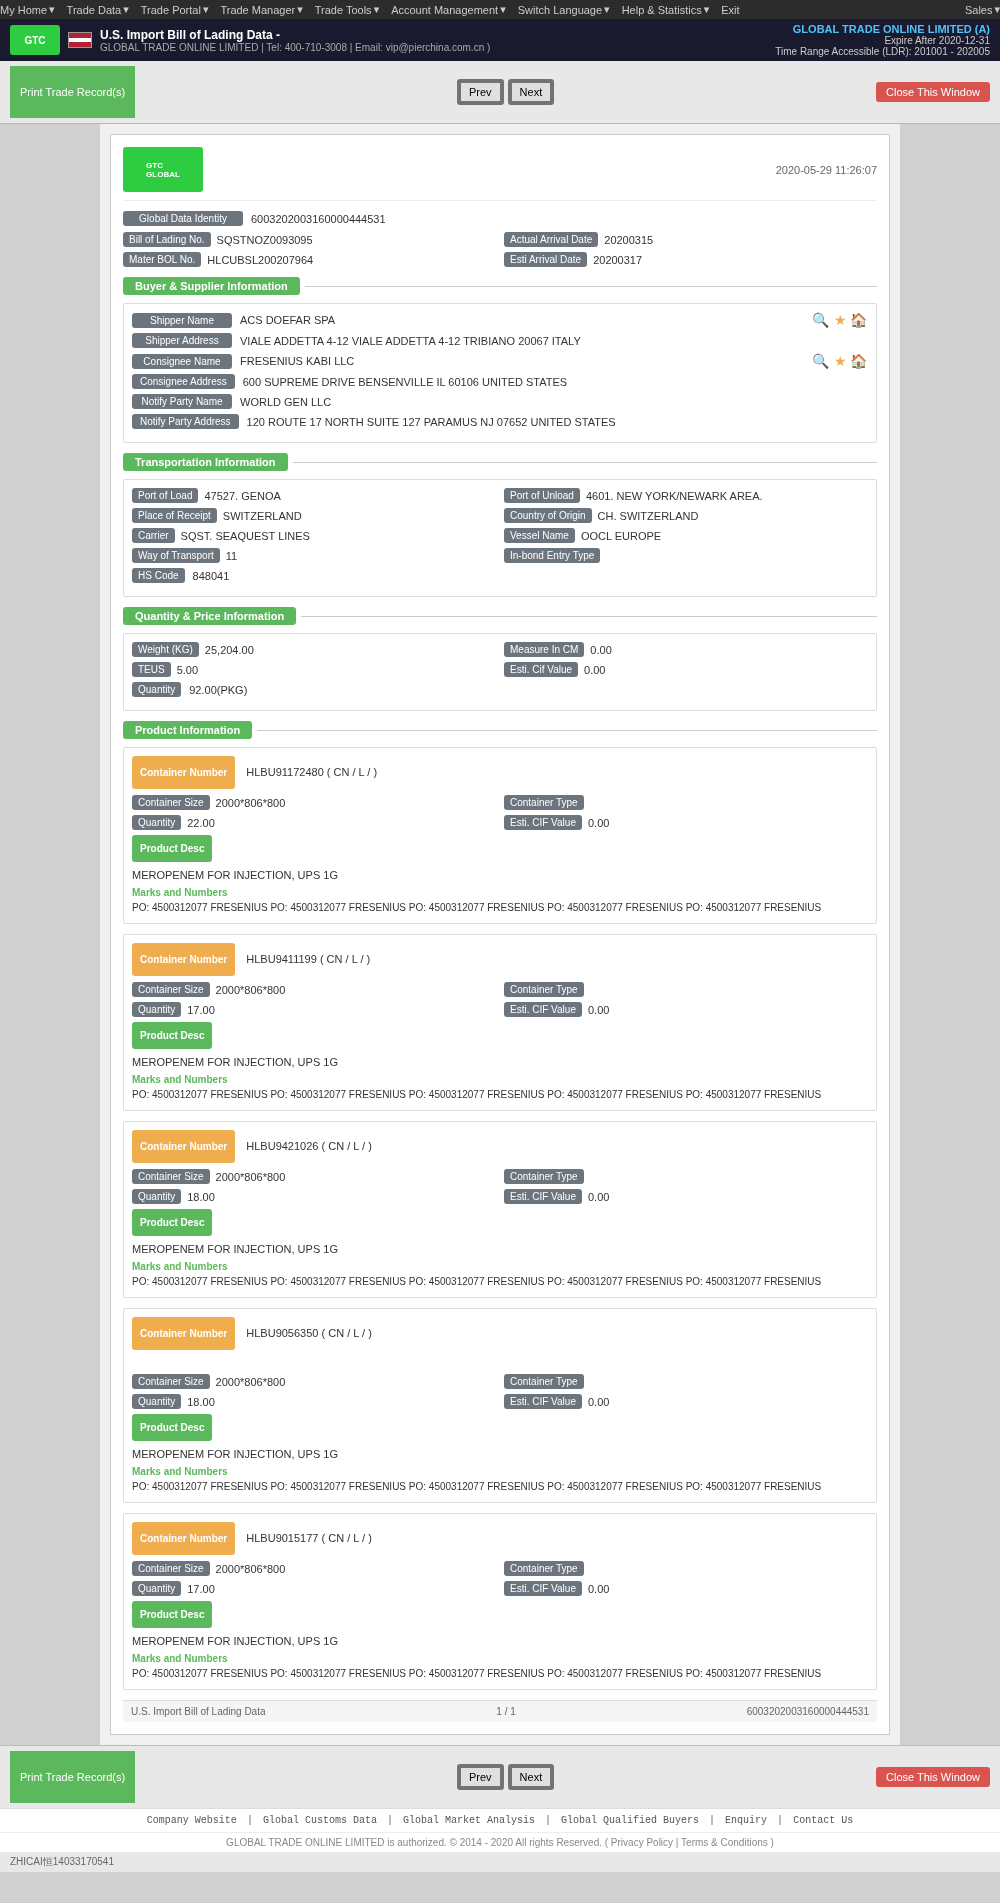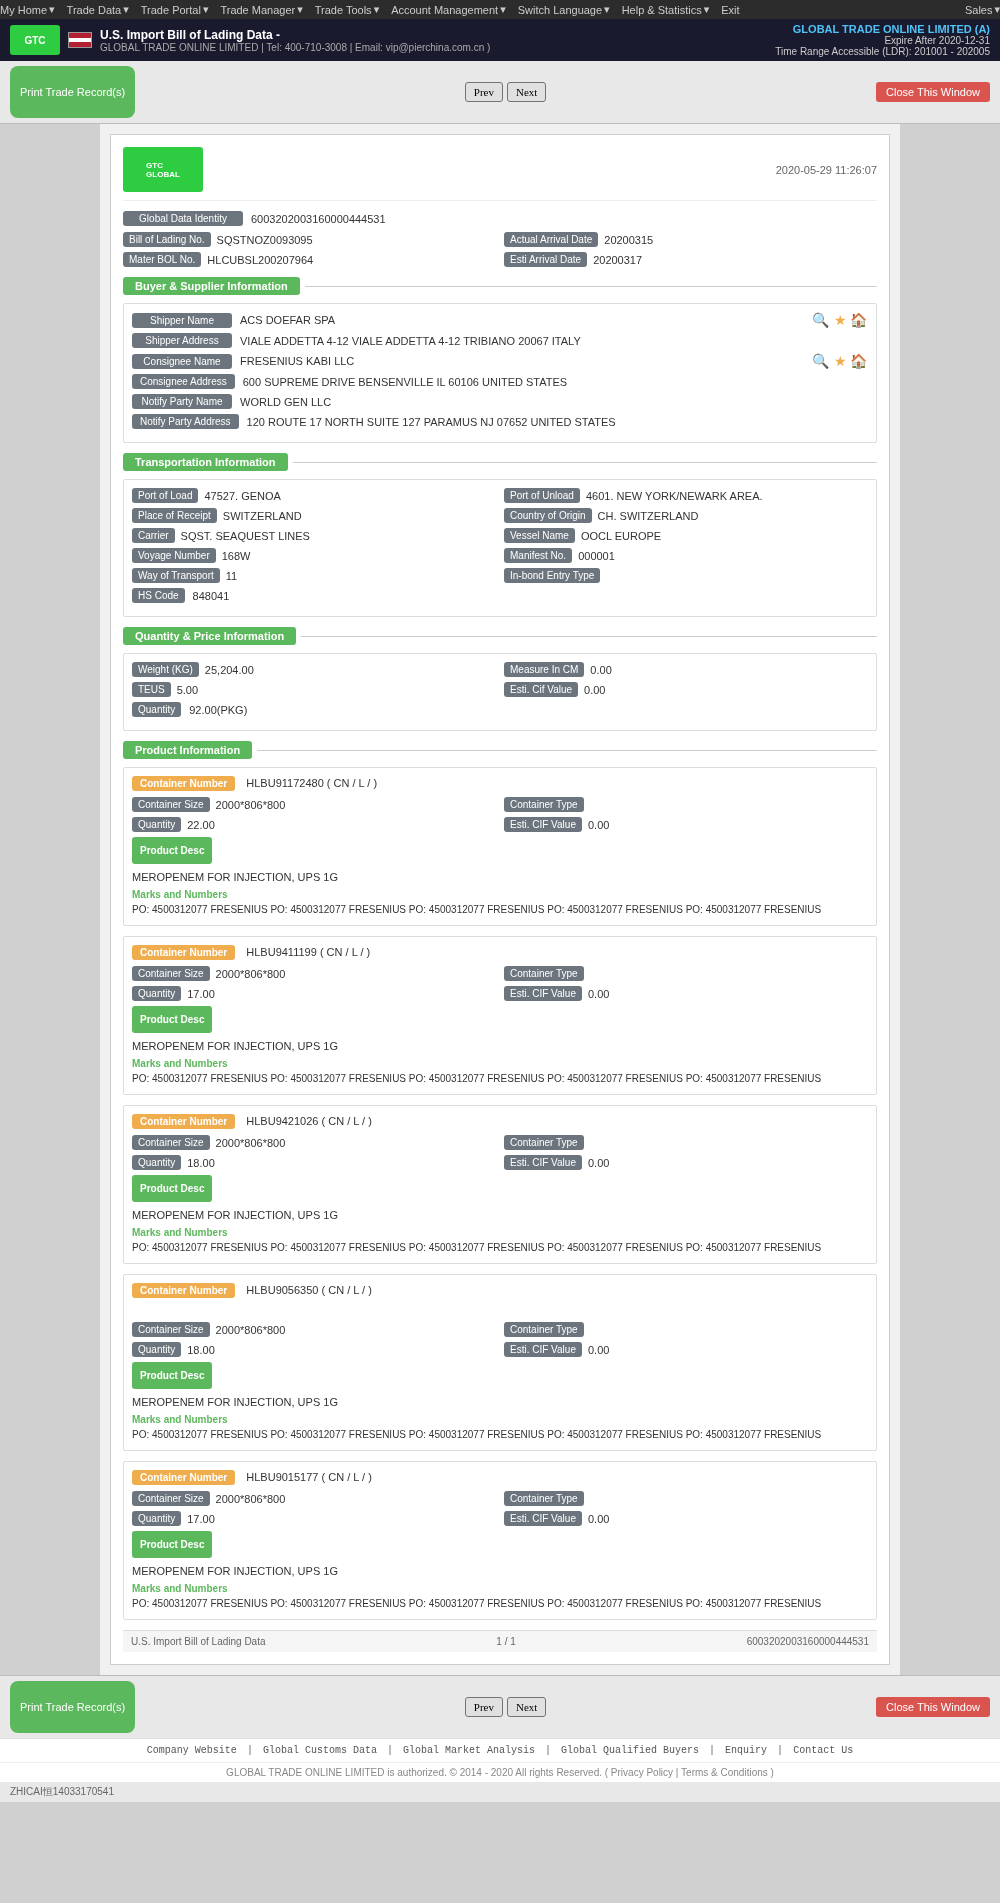--- a/index.html
+++ b/index.html
@@ -16,23 +16,23 @@
     .flag { width: 24px; height: 16px; background: linear-gradient(180deg, #b22234 33%, white 33%, white 66%, #b22234 66%); border: 1px solid #999; }
     .header-title { color: white; font-size: 12px; font-weight: bold; }
     .header-subtitle { color: #aaa; font-size: 10px; }
     .header-right { text-align: right; }
     .header-right .company { color: #4fc3f7; font-size: 11px; font-weight: bold; }
     .header-right .expire { color: #ccc; font-size: 10px; }
     .header-right .time-range { color: #ccc; font-size: 10px; }
 
     
     .toolbar { background: #e8e8e8; padding: 5px 10px; display: flex; justify-content: space-between; align-items: center; border-bottom: 1px solid #bbb; }
-    .btn-green { background: #5cb85c; color: white; border: none; padding: 20px 10px; border-radius: 8px; cursor: pointer; font-size: 11px; }
+    .btn-green { background: #5cb85c; color: white; border: none; padding: 20px 10px; border-radius: 0; cursor: pointer; font-size: 11px; }
     .btn-red { background: #d9534f; color: white; border: none; padding: 4px 10px; border-radius: 3px; cursor: pointer; font-size: 11px; }
-    .btn-nav { background: #e0e0e0; border: 1px solid #737373; padding: 3px 8px; border-radius: 3px; cursor: pointer; font-size: 11px; font-family: Liberation Serif, serif; }
+    .btn-nav { background: #e0e0e0; border: 4px solid #737373; padding: 3px 8px; border-radius: 3px; cursor: pointer; font-size: 11px; }
     .nav-group { display: flex; gap: 4px; }
 
     
     .main-content { background: #f0f0f0; padding: 10px; max-width: 800px; margin: 0 auto; }
     .record-card { background: white; border: 1px solid #ccc; padding: 12px; margin-bottom: 0; }
 
     
     .card-header { display: flex; justify-content: space-between; align-items: center; margin-bottom: 10px; padding-bottom: 8px; border-bottom: 1px solid #eee; }
     .card-logo { width: 80px; height: 45px; background: #2ecc40; display: flex; align-items: center; justify-content: center; color: white; font-weight: bold; font-size: 8px; border-radius: 3px; }
     .card-timestamp { font-size: 11px; color: #666; }
@@ -60,21 +60,21 @@
     
     .global-id-row { display: flex; align-items: center; margin-bottom: 6px; }
     .global-id-label { background: #6c757d; color: white; padding: 2px 8px; border-radius: 3px; font-size: 10px; min-width: 120px; text-align: center; margin-right: 8px; }
     .global-id-value { font-size: 11px; }
 
     
     .two-col { display: flex; gap: 8px; margin-bottom: 5px; }
     .two-col .col { flex: 1; display: flex; align-items: center; gap: 6px; }
 
     
-    .container-badge { background: #f0ad4e; color: white; padding: 2px 8px; border-radius: 3px; font-size: 10px; font-weight: bold; display: inline-block; }
+    .container-badge { background: #f0ad4e; color: white; padding: 11px 8px; border-radius: 3px; font-size: 10px; font-weight: bold; display: inline-block; }
 
     
     .product-section { border: 1px solid #ddd; padding: 8px; margin-bottom: 10px; border-radius: 2px; }
     .product-desc-label { background: #5cb85c; color: white; padding: 8px 8px; border-radius: 3px; font-size: 10px; font-weight: bold; display: inline-block; margin-bottom: 4px; }
     .marks-label { color: #5cb85c; font-size: 10px; font-weight: bold; margin-top: 6px; margin-bottom: 3px; }
     .marks-text { font-size: 10px; color: #333; line-height: 1.4; }
 
     
     .record-footer { display: flex; justify-content: space-between; align-items: center; padding: 5px 8px; background: #f5f5f5; border-top: 1px solid #ddd; font-size: 10px; color: #666; margin-top: 8px; }
 
@@ -281,30 +281,20 @@
         <div class="col">
           <div class="field-label-sm">Carrier</div>
           <div class="field-value">SQST. SEAQUEST LINES</div>
         </div>
         <div class="col">
           <div class="field-label-sm">Vessel Name</div>
           <div class="field-value">OOCL EUROPE</div>
         </div>
       </div>
 
-      <div class="two-col">
-        <div class="col">
-          <div class="field-label-sm">Voyage Number</div>
-          <div class="field-value">168W</div>
-        </div>
-        <div class="col">
-          <div class="field-label-sm">Manifest No.</div>
-          <div class="field-value">000001</div>
-        </div>
-      </div>
 
       <div class="two-col">
         <div class="col">
           <div class="field-label-sm">Way of Transport</div>
           <div class="field-value">11</div>
         </div>
         <div class="col">
           <div class="field-label-sm">In-bond Entry Type</div>
           <div class="field-value"></div>
         </div>

